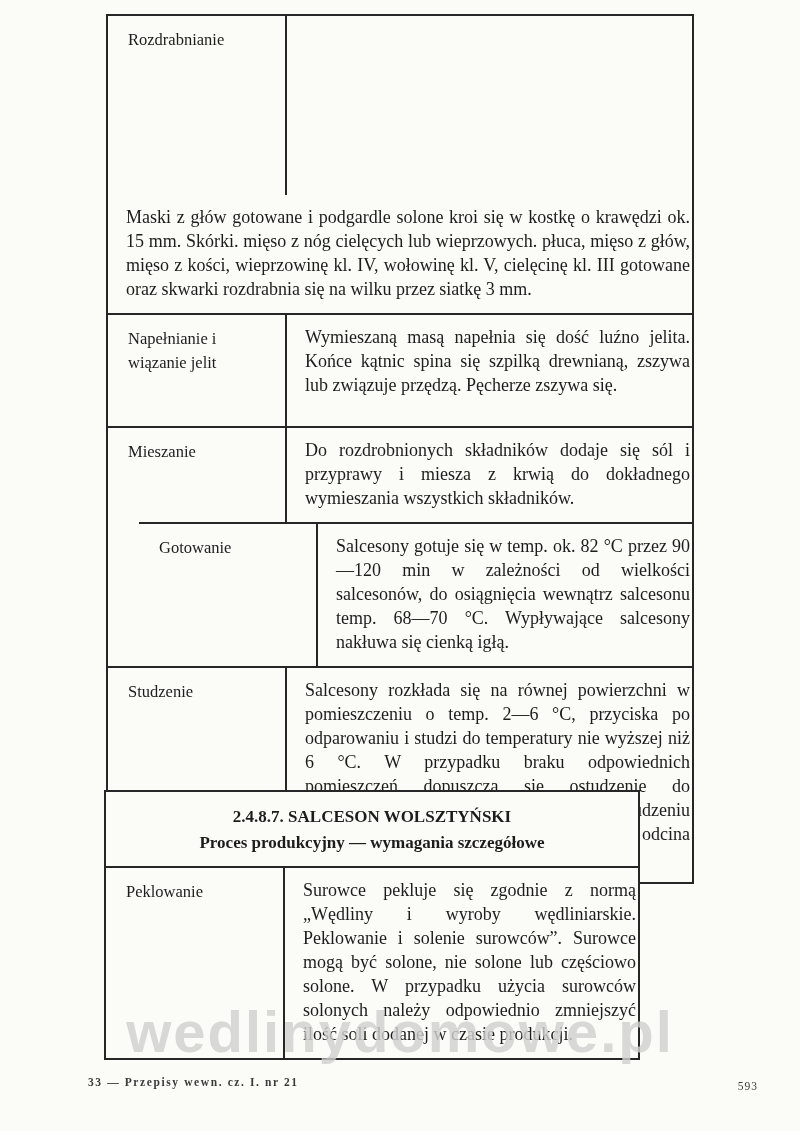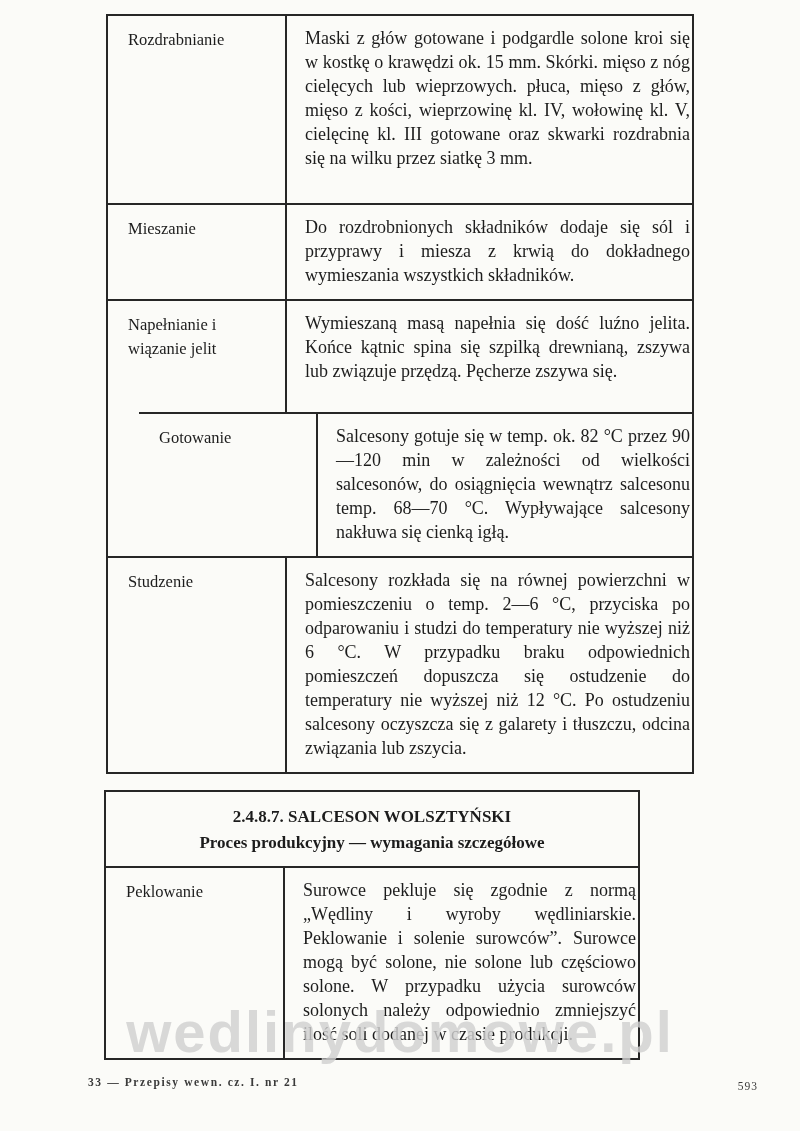--- a/index.html
+++ b/index.html
@@ -48,21 +48,21 @@
     line-height: 24px;
   }
   .cell-text {
     flex: 1 1 auto;
     box-sizing: border-box;
     padding: 10px 2px 12px 18px;
     font-size: 18px;
     line-height: 24px;
     text-align: justify;
   }
-  .r1 { min-height: 187px; }
+  .r1 { min-height: 187px; flex-direction: column; }
   .r2 { min-height: 91px; }
   .r3 { min-height: 111px; }
   .r4 { min-height: 126px; margin-left: 31px; }
   .r5 { min-height: 204px; }
   .t2-header {
     text-align: center;
     font-weight: bold;
     font-size: 17px;
     line-height: 26px;
     padding: 12px 10px 10px 10px;
@@ -111,27 +111,27 @@
   }
 </style>
 </head>
 <body>
 
 <div class="proc-table t1">
   <div class="row r1">
     <div class="cell-label">Rozdrabnianie</div>
     <div class="cell-text">Maski z głów gotowane i podgardle solone kroi się w kostkę o krawędzi ok. 15 mm. Skórki. mięso z nóg cielęcych lub wieprzowych. płuca, mięso z głów, mięso z kości, wieprzowinę kl. IV, wołowinę kl. V, cielęcinę kl. III gotowane oraz skwarki rozdrabnia się na wilku przez siatkę 3 mm.</div>
   </div>
+  <div class="row r3">
+    <div class="cell-label">Napełnianie i wiązanie jelit</div>
+    <div class="cell-text">Wymieszaną masą napełnia się dość luźno jelita. Końce kątnic spina się szpilką drewnianą, zszywa lub związuje przędzą. Pęcherze zszywa się.</div>
+  </div>
   <div class="row r2">
     <div class="cell-label">Mieszanie</div>
     <div class="cell-text">Do rozdrobnionych składników dodaje się sól i przyprawy i miesza z krwią do dokładnego wymieszania wszystkich składników.</div>
-  </div>
-  <div class="row r3">
-    <div class="cell-label">Napełnianie i wiązanie jelit</div>
-    <div class="cell-text">Wymieszaną masą napełnia się dość luźno jelita. Końce kątnic spina się szpilką drewnianą, zszywa lub związuje przędzą. Pęcherze zszywa się.</div>
   </div>
   <div class="row r4">
     <div class="cell-label">Gotowanie</div>
     <div class="cell-text">Salcesony gotuje się w temp. ok. 82 °C przez 90—120 min w zależności od wielkości salcesonów, do osiągnięcia wewnątrz salcesonu temp. 68—70 °C. Wypływające salcesony nakłuwa się cienką igłą.</div>
   </div>
   <div class="row r5">
     <div class="cell-label">Studzenie</div>
     <div class="cell-text">Salcesony rozkłada się na równej powierzchni w pomieszczeniu o temp. 2—6 °C, przyciska po odparowaniu i studzi do temperatury nie wyższej niż 6 °C. W przypadku braku odpowiednich pomieszczeń dopuszcza się ostudzenie do temperatury nie wyższej niż 12 °C. Po ostudzeniu salcesony oczyszcza się z galarety i tłuszczu, odcina związania lub zszycia.</div>
   </div>
 </div>

